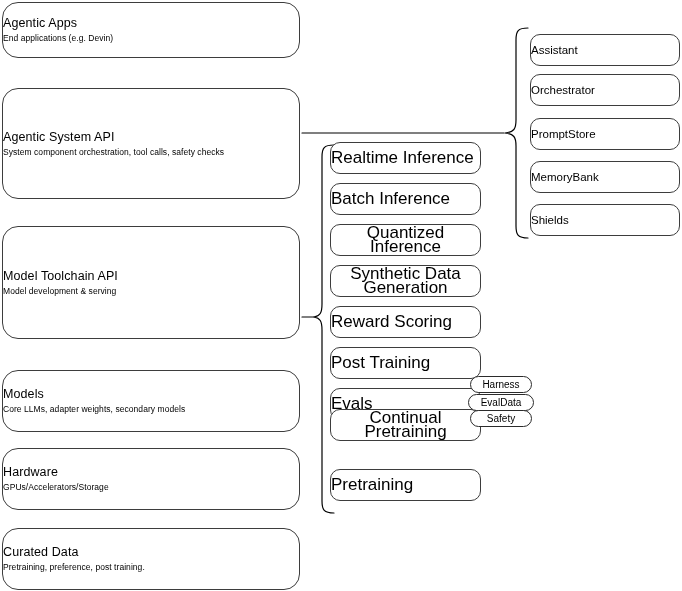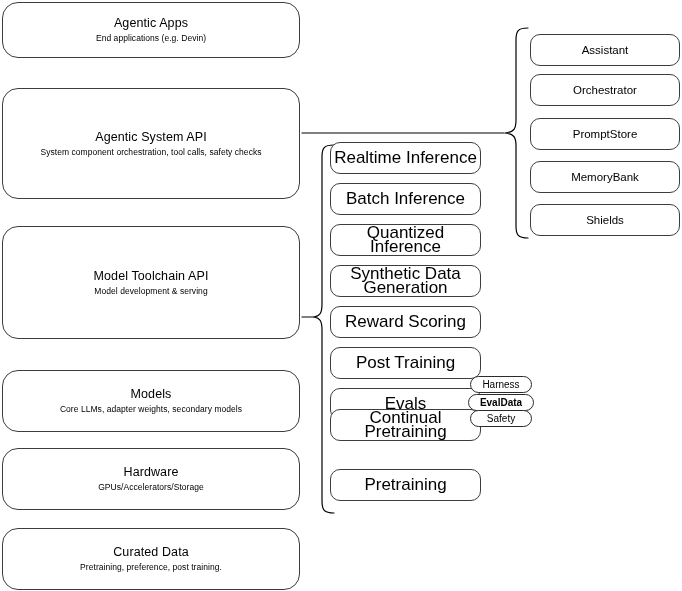--- a/index.html
+++ b/index.html
@@ -22,21 +22,21 @@
 
   
   .node {
     position: absolute;
     box-sizing: border-box;
     border: 1.3px solid #3d3d3d;
     border-radius: 12px;
     background: #ffffff;
     display: flex;
     flex-direction: column;
-    align-items: center;
+    align-items: flex-start;
     justify-content: center;
     text-align: center;
   }
 
   
   .layer {
     left: 2px;
     width: 298px;
     border-radius: 16px;
   }
@@ -198,21 +198,21 @@
     <div class="title">Evals</div>
   </div>
   <div class="node mid" style="top:409px;">
     <div class="title">Continual Pretraining</div>
   </div>
   <div class="node mid" style="top:469px;">
     <div class="title">Pretraining</div>
   </div>
 
   <div class="chip" style="left:470px;top:376px;width:62px;">Harness</div>
-  <div class="chip" style="left:468px;top:394px;width:66px;font-weight:bold;">EvalData</div>
+  <div class="chip" style="left:468px;top:394px;width:66px;">EvalData</div>
   <div class="chip" style="left:470px;top:410px;width:62px;">Safety</div>
 
   <div class="node right" style="top:34px;">
     <div class="title">Assistant</div>
   </div>
   <div class="node right" style="top:74px;">
     <div class="title">Orchestrator</div>
   </div>
   <div class="node right" style="top:118px;">
     <div class="title">PromptStore</div>

